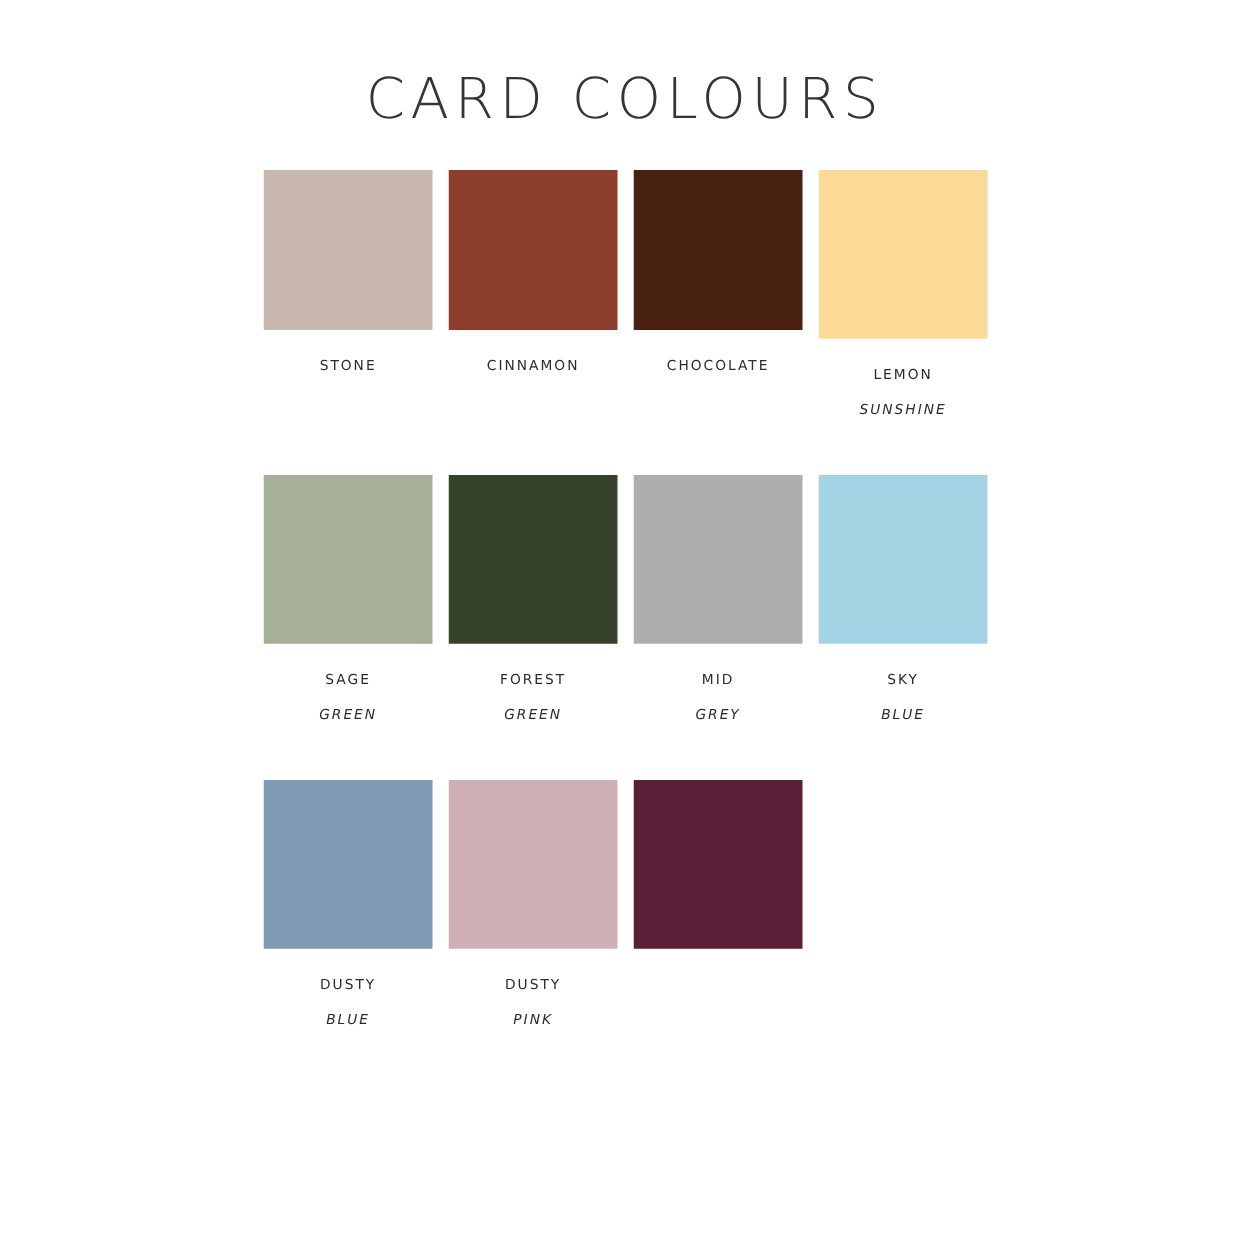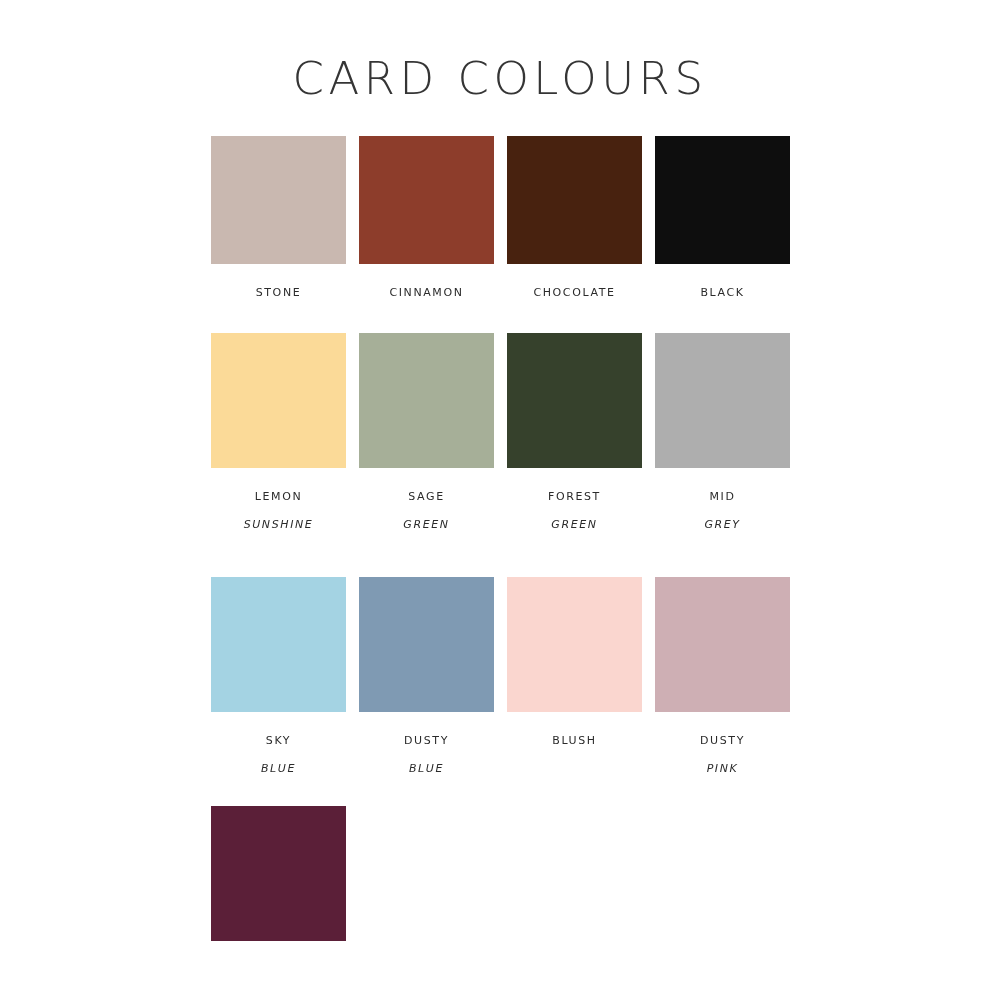--- a/index.html
+++ b/index.html
@@ -78,24 +78,20 @@
         <div class="label"><span class="l1">Stone</span></div>
       </div>
       <div class="cell r1">
         <div class="swatch" style="background: rgb(141, 61, 43);"></div>
         <div class="label"><span class="l1">Cinnamon</span></div>
       </div>
       <div class="cell r1">
         <div class="swatch" style="background: rgb(72, 34, 15);"></div>
         <div class="label"><span class="l1">Chocolate</span></div>
       </div>
-      <div class="cell r1">
-        <div class="swatch" style="background: rgb(14, 14, 14);"></div>
-        <div class="label"><span class="l1">Black</span></div>
-      </div>
       <div class="cell r2">
         <div class="swatch" style="background: rgb(251, 218, 152);"></div>
         <div class="label"><span class="l1">Lemon</span><span class="l2">Sunshine</span></div>
       </div>
       <div class="cell r2">
         <div class="swatch" style="background: rgb(166, 175, 152);"></div>
         <div class="label"><span class="l1">Sage</span><span class="l2">Green</span></div>
       </div>
       <div class="cell r2">
         <div class="swatch" style="background: rgb(54, 65, 44);"></div>
@@ -107,24 +103,20 @@
       </div>
       <div class="cell r3">
         <div class="swatch" style="background: rgb(164, 211, 227);"></div>
         <div class="label"><span class="l1">Sky</span><span class="l2">Blue</span></div>
       </div>
       <div class="cell r3">
         <div class="swatch" style="background: rgb(127, 154, 179);"></div>
         <div class="label"><span class="l1">Dusty</span><span class="l2">Blue</span></div>
       </div>
       <div class="cell r4">
-        <div class="swatch" style="background: rgb(250, 214, 207);"></div>
-        <div class="label"><span class="l1">Blush</span></div>
-      </div>
-      <div class="cell r4">
         <div class="swatch" style="background: rgb(206, 175, 180);"></div>
         <div class="label"><span class="l1">Dusty</span><span class="l2">Pink</span></div>
       </div>
       <div class="cell r4">
         <div class="swatch" style="background: rgb(91, 31, 56);"></div>
       </div>
     </div>
 
 </div>
 

